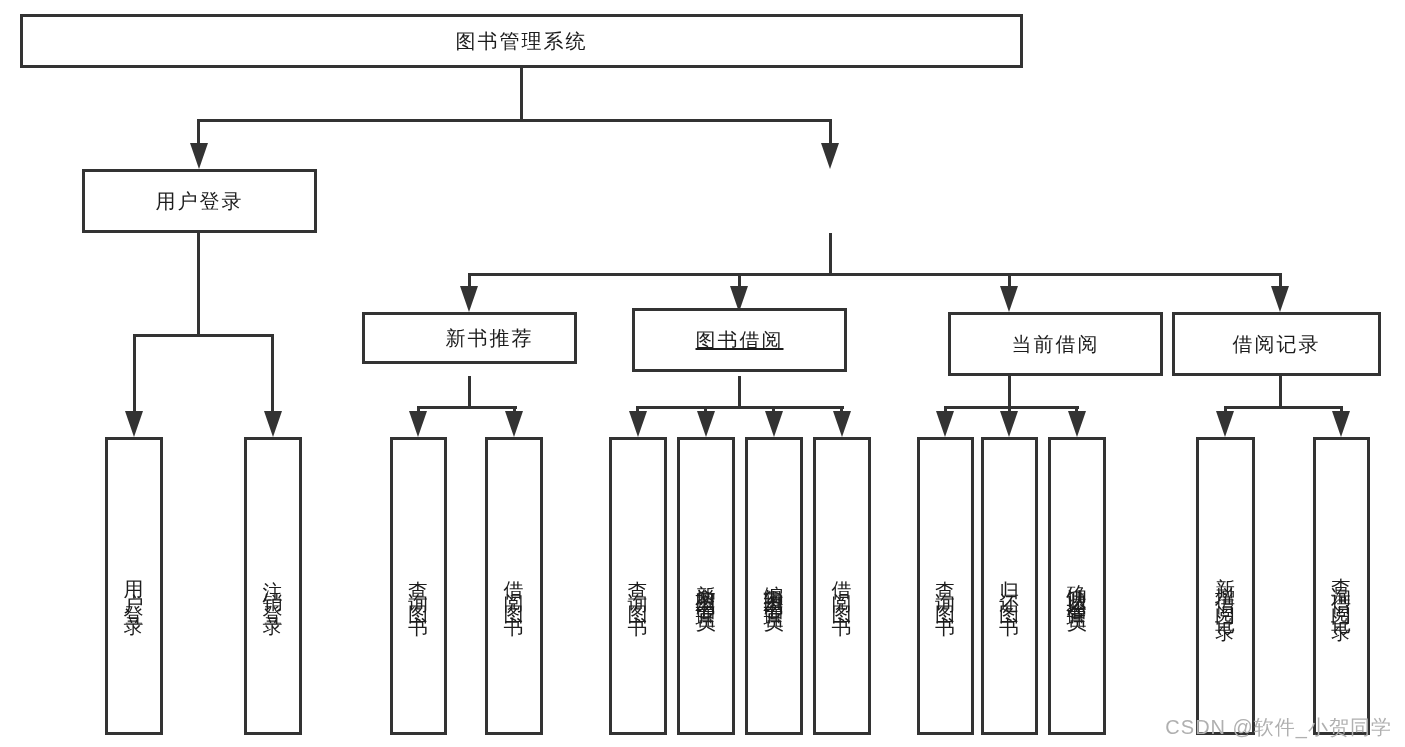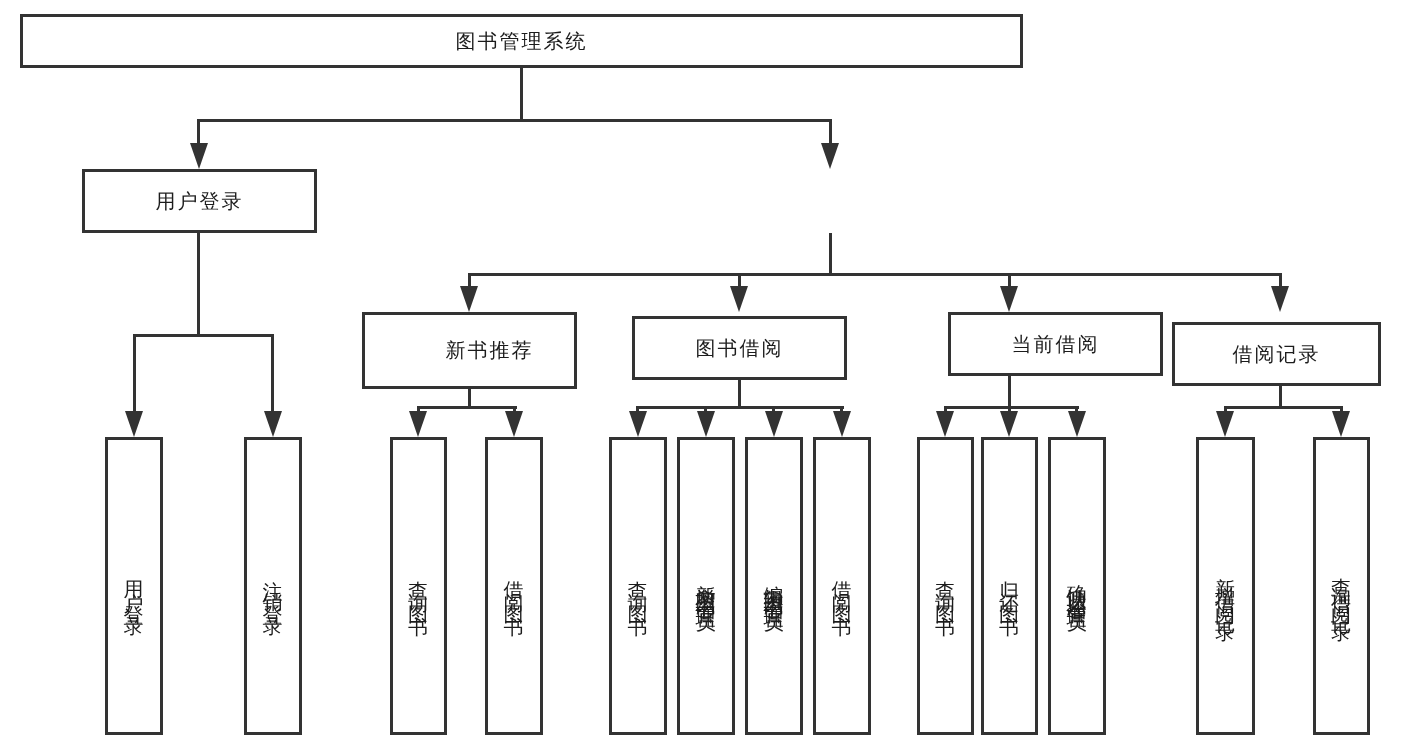--- a/index.html
+++ b/index.html
@@ -62,24 +62,24 @@
   <div class="hline" style="left:468px; top:273px; width:814px;"></div>
   <div class="vline" style="left:468px;  top:273px; height:16px;"></div>
   <div class="arrow" style="left:460px;  top:286px;"></div>
   <div class="vline" style="left:738px;  top:273px; height:16px;"></div>
   <div class="arrow" style="left:730px;  top:286px;"></div>
   <div class="vline" style="left:1008px; top:273px; height:16px;"></div>
   <div class="arrow" style="left:1000px; top:286px;"></div>
   <div class="vline" style="left:1279px; top:273px; height:16px;"></div>
   <div class="arrow" style="left:1271px; top:286px;"></div>
 
-  <div class="box" style="left:362px;  top:312px; width:215px; height:77px;padding-left:40px;">新书推荐</div>
-  <div class="box" style="left:632px;  top:316px; width:215px; height:64px;">图书借阅</div>
+  <div class="box" style="left:362px;  top:312px; width:215px; height:52px;padding-left:40px;">新书推荐</div>
+  <div class="box" style="left:632px;  top:308px; width:215px; height:64px;text-decoration:underline;">图书借阅</div>
   <div class="box" style="left:902px;  top:312px; width:215px; height:64px;margin-left:46px;">当前借阅</div>
-  <div class="box" style="left:1172px; top:312px; width:209px; height:64px;margin-top:10px;">借阅记录</div>
+  <div class="box" style="left:1172px; top:312px; width:209px; height:64px;">借阅记录</div>
 
   <div class="vline" style="left:468px; top:376px; height:33px;"></div>
   <div class="hline" style="left:417px; top:406px; width:100px;"></div>
   <div class="vline" style="left:417px; top:406px; height:8px;"></div>
   <div class="arrow" style="left:409px; top:411px;"></div>
   <div class="vline" style="left:513px; top:406px; height:8px;"></div>
   <div class="arrow" style="left:505px; top:411px;"></div>
 
   <div class="vline" style="left:738px; top:376px; height:33px;"></div>
   <div class="hline" style="left:636px; top:406px; width:208px;"></div>
@@ -119,14 +119,15 @@
   <div class="box vbox ls10" style="left:745px; top:437px; width:58px; height:298px;">编辑图书（管理员）</div>
   <div class="box vbox" style="left:813px; top:437px; width:58px; height:298px;">借阅图书</div>
 
   <div class="box vbox" style="left:917px; top:437px; width:57px; height:298px;">查询图书</div>
   <div class="box vbox" style="left:981px; top:437px; width:57px; height:298px;">归还图书</div>
   <div class="box vbox ls10" style="left:1048px; top:437px; width:58px; height:298px;">确认归还（管理员）</div>
 
   <div class="box vbox ls6" style="left:1196px; top:437px; width:59px; height:298px;">新增借阅记录</div>
   <div class="box vbox ls6" style="left:1313px; top:437px; width:57px; height:298px;">查询借阅记录</div>
 
+  <div class="watermark">CSDN @软件_小贺同学</div>
 
 </div>
 
 </body></html>

